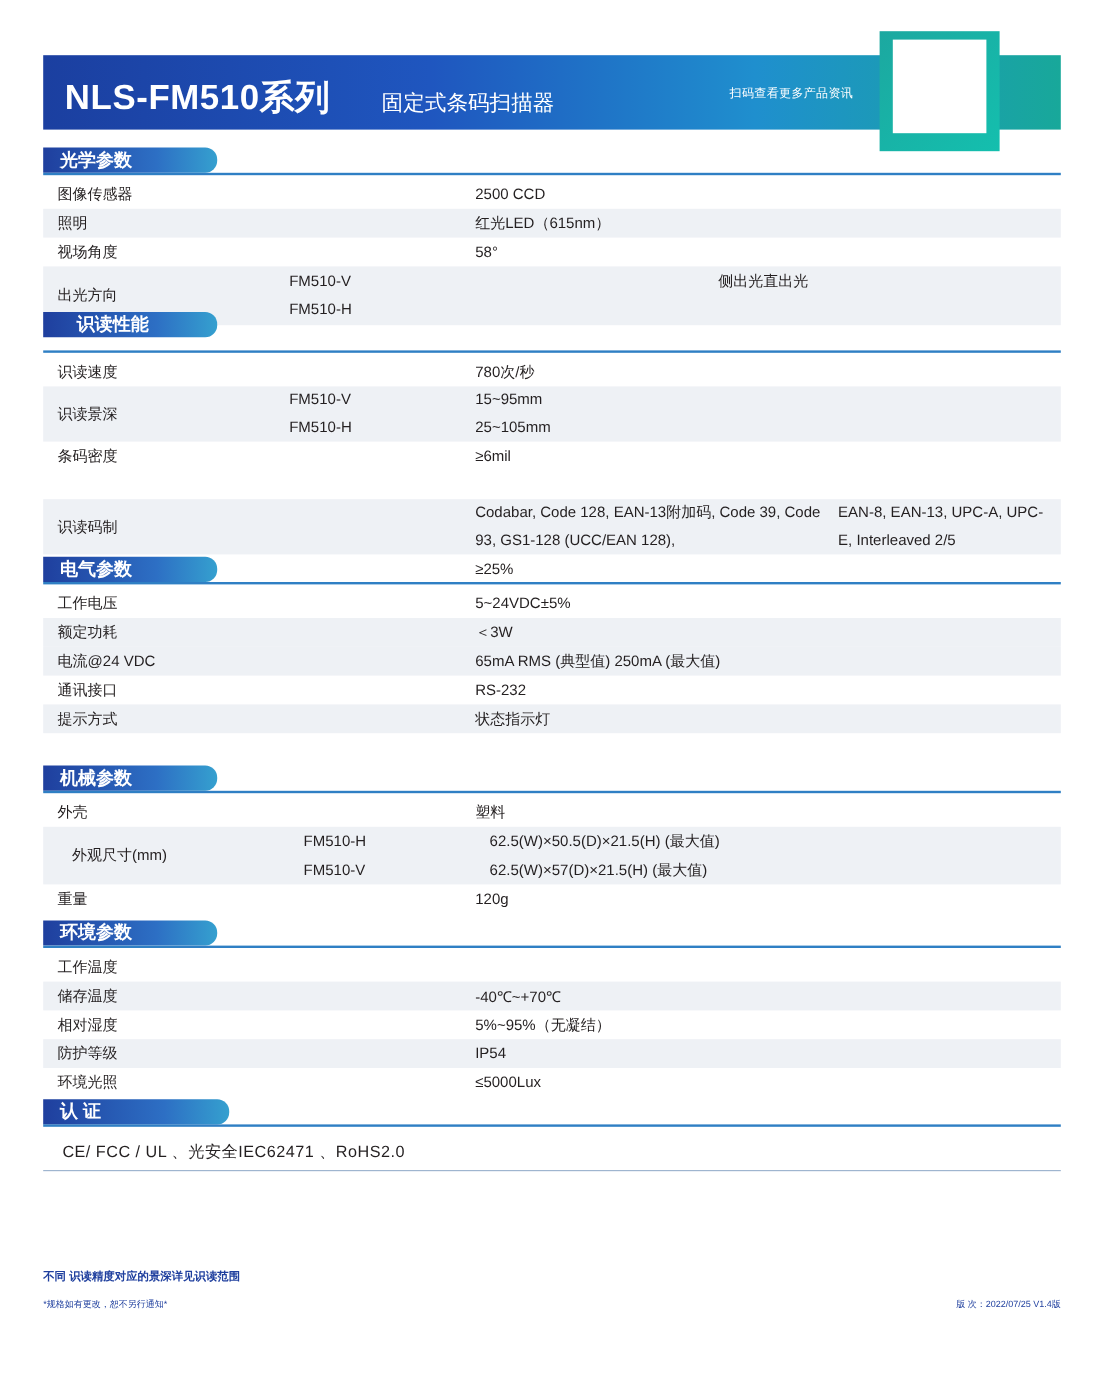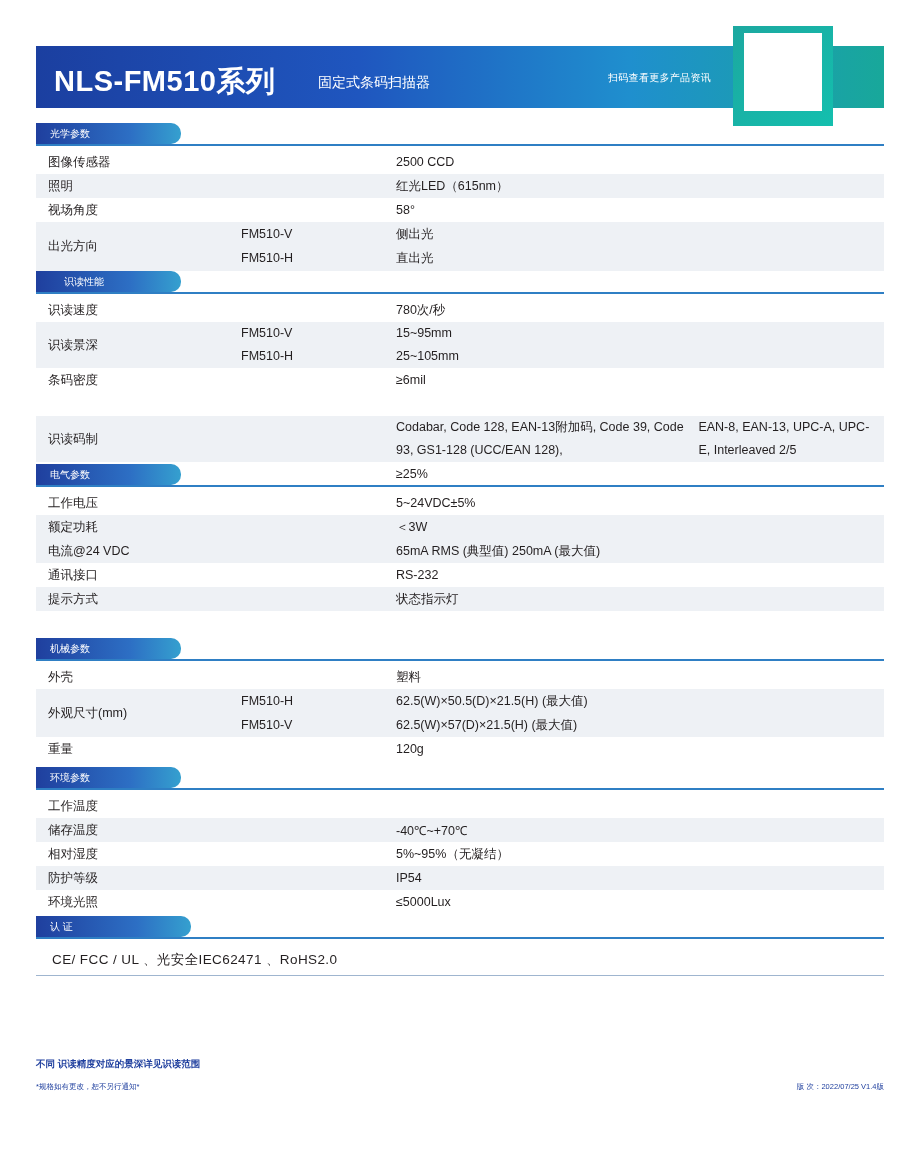--- a/index.html
+++ b/index.html
@@ -39,21 +39,21 @@
     top: 62px;
     font-size: 29px;
     font-weight: bold;
     color: #ffffff;
     letter-spacing: 0.5px;
   }
   .header-sub {
     position: absolute;
     left: 318px;
     top: 74px;
-    font-size: 14px;
+    font-size: 18px;
     color: #ffffff;
     font-weight: normal;
   }
   .header-qr-note {
     position: absolute;
     left: 608px;
     top: 71px;
     font-size: 10px;
     color: #ffffff;
     letter-spacing: 0.3px;
@@ -77,22 +77,22 @@
     padding: 0;
   }
 
   
   .section-head {
     position: absolute;
     height: 21px;
     width: 145px;
     background: linear-gradient(90deg, #1f3f9e 0%, #2d6fc4 65%, #35a0cf 100%);
     color: #ffffff;
-    font-size: 10px;
-    font-weight: normal;
+    font-size: 15px;
+    font-weight: bold;
     line-height: 21px;
     padding-left: 14px;
     box-sizing: border-box;
     border-top-right-radius: 10px;
     border-bottom-right-radius: 10px;
   }
   .section-rule {
     position: absolute;
     left: 36px;
     width: 848px;
@@ -200,28 +200,28 @@
     <div class="c-label">视场角度</div>
     <div class="c-mid"></div>
     <div class="c-val">58°</div>
   </div>
   <div class="row alt" style="height:49px; align-items:stretch;">
     <div class="c-label" style="display:flex;align-items:center;">出光方向</div>
     <div class="c-mid" style="display:flex;flex-direction:column;justify-content:center;">
       <span class="sub-line" style="line-height:24px;">FM510-V</span>
       <span class="sub-line" style="line-height:25px;">FM510-H</span>
     </div>
-    <div class="c-val" style="display:flex;flex-direction:column;justify-content:center;">
+    <div class="c-val" style="display:flex;flex-direction:row;justify-content:center;">
       <span class="sub-line" style="line-height:24px;">侧出光</span>
       <span class="sub-line" style="line-height:25px;">直出光</span>
     </div>
   </div>
 </div>
 
-<div class="section-head" style="left:36px; top:271px;padding-left:28px;">识读性能</div>
+<div class="section-head" style="left:36px; top:260px;padding-left:28px;">识读性能</div>
 <div class="section-rule" style="top:292px;"></div>
 <div class="rowgroup" style="top:298px;">
   <div class="row h24">
     <div class="c-label">识读速度</div>
     <div class="c-mid"></div>
     <div class="c-val">780次/秒</div>
   </div>
   <div class="row alt" style="height:46px; align-items:stretch;">
     <div class="c-label" style="display:flex;align-items:center;">识读景深</div>
     <div class="c-mid" style="display:flex;flex-direction:column;justify-content:center;">
@@ -285,21 +285,21 @@
 
 <div class="section-head" style="left:36px; top:638px;">机械参数</div>
 <div class="section-rule" style="top:659px;"></div>
 <div class="rowgroup" style="top:665px;">
   <div class="row h24">
     <div class="c-label">外壳</div>
     <div class="c-mid"></div>
     <div class="c-val">塑料</div>
   </div>
   <div class="row alt" style="height:48px; align-items:stretch;">
-    <div class="c-label" style="display:flex;align-items:center;">外观尺寸(mm)</div>
+    <div class="c-label" style="display:flex;align-items:center;margin-left:12px;">外观尺寸(mm)</div>
     <div class="c-mid" style="display:flex;flex-direction:column;justify-content:center;">
       <span class="sub-line" style="line-height:24px;">FM510-H</span>
       <span class="sub-line" style="line-height:24px;">FM510-V</span>
     </div>
     <div class="c-val" style="display:flex;flex-direction:column;justify-content:center;">
       <span class="sub-line" style="line-height:24px;">62.5(W)×50.5(D)×21.5(H) (最大值)</span>
       <span class="sub-line" style="line-height:24px;">62.5(W)×57(D)×21.5(H) (最大值)</span>
     </div>
   </div>
   <div class="row h24">

